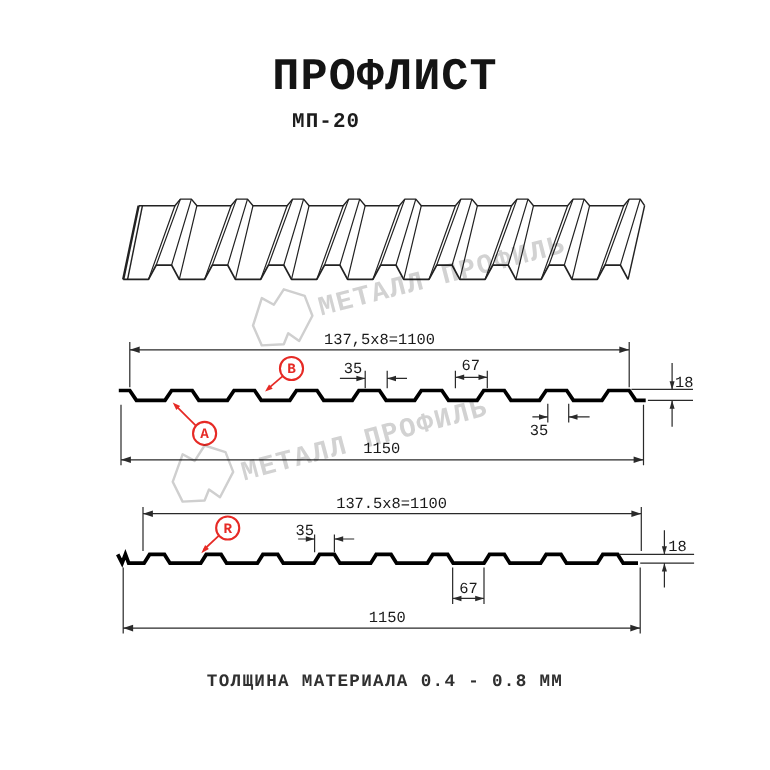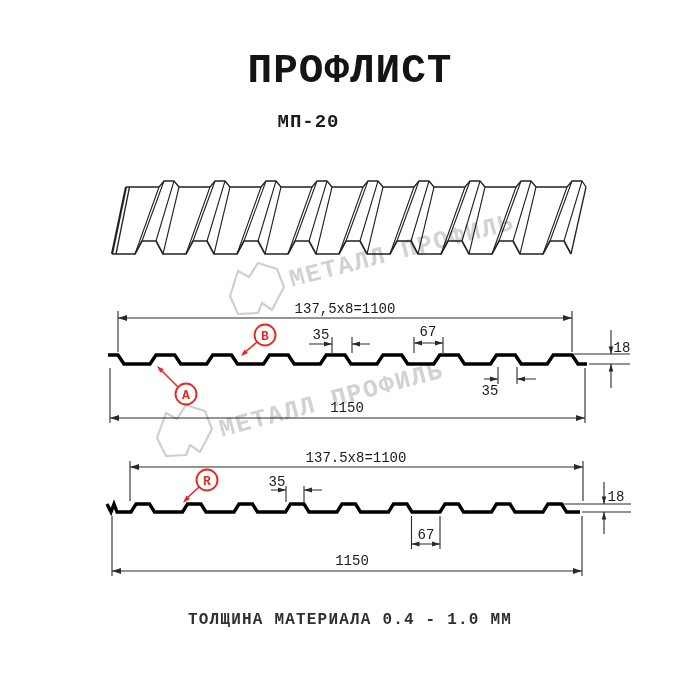--- a/index.html
+++ b/index.html
@@ -5,22 +5,22 @@
   html,body{margin:0;padding:0;background:#ffffff;}
   #stage{
     position:relative;width:700px;height:700px;background:#ffffff;overflow:hidden;
     font-family:Liberation Mono, monospace;
   }
   .title{
     position:absolute;left:0;top:48px;width:700px;text-align:center;
     font-size:41px;font-weight:bold;letter-spacing:1px;color:#141414;
   }
   .subtitle{
-    position:absolute;left:0;top:111px;width:593px;text-align:center;
-    font-size:19px;font-weight:bold;letter-spacing:1px;color:#1c1c1c;padding-left:12px;
+    position:absolute;left:0;top:99px;width:593px;text-align:center;
+    font-size:19px;font-weight:bold;letter-spacing:1px;color:#1c1c1c;
   }
   .footer-note{
     position:absolute;left:0;top:611px;width:700px;text-align:center;
     font-size:16px;font-weight:bold;letter-spacing:1.2px;color:#303030;
   }
   svg{position:absolute;left:0;top:0;}
   .thinline{stroke:#2a2a2a;stroke-width:1.1;fill:none;}
   .profile{stroke:#000000;stroke-width:3.4;fill:none;stroke-linejoin:miter;}
   .sheet3d{stroke:#222222;stroke-width:1.3;fill:none;stroke-linejoin:round;}
   .diag3d{stroke:#222222;stroke-width:1.1;fill:none;}
@@ -155,14 +155,14 @@
       </g>
     </g>
     <g class="wm">
       <polygon class="wmlogo" points="157,438 166,413 177,419 186,405 205,411 212,429 200,452 190,445 186,455 166,456"></polygon>
       <g transform="rotate(-15 220 430)">
         <text class="wmtext" x="220" y="437">МЕТАЛЛ ПРОФИЛЬ</text>
       </g>
     </g>
   </svg>
 
-  <div class="footer-note">ТОЛЩИНА МАТЕРИАЛА 0.4 - 1.0 ММ</div>
+  <div class="footer-note">ТОЛЩИНА МАТЕРИАЛА 0.4 - 0.8 ММ</div>
 </div>
 
 </body></html>

